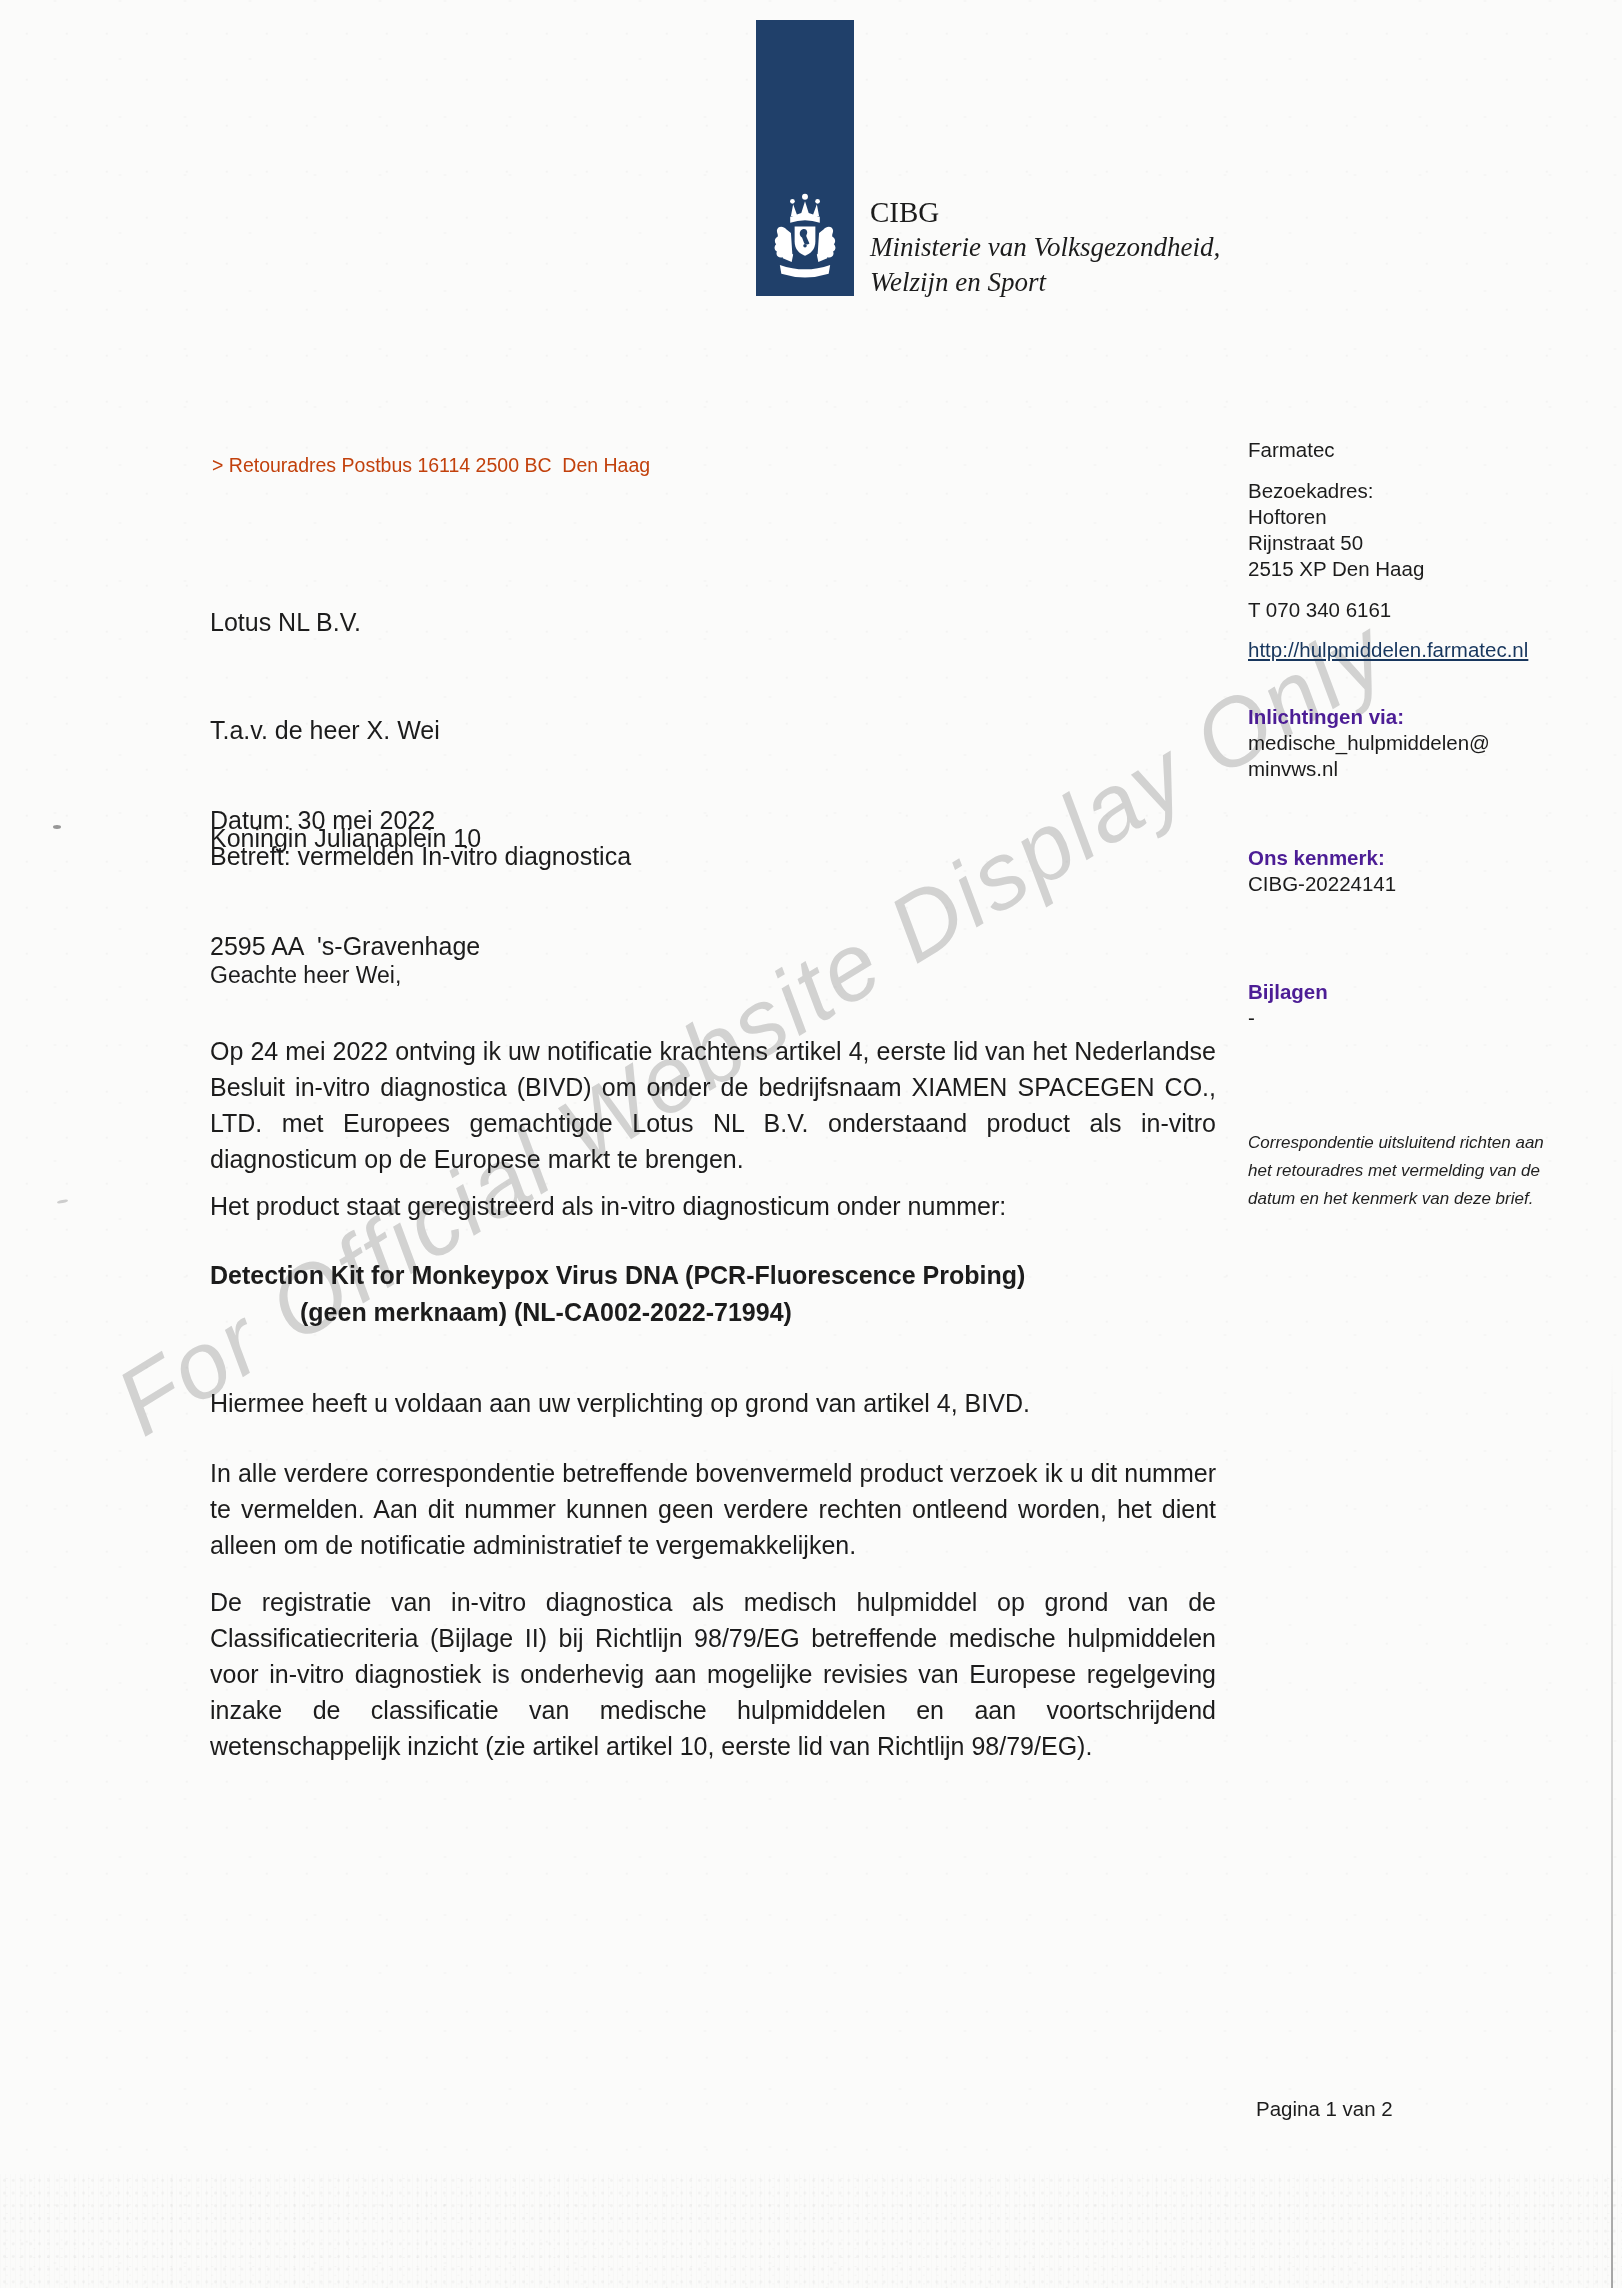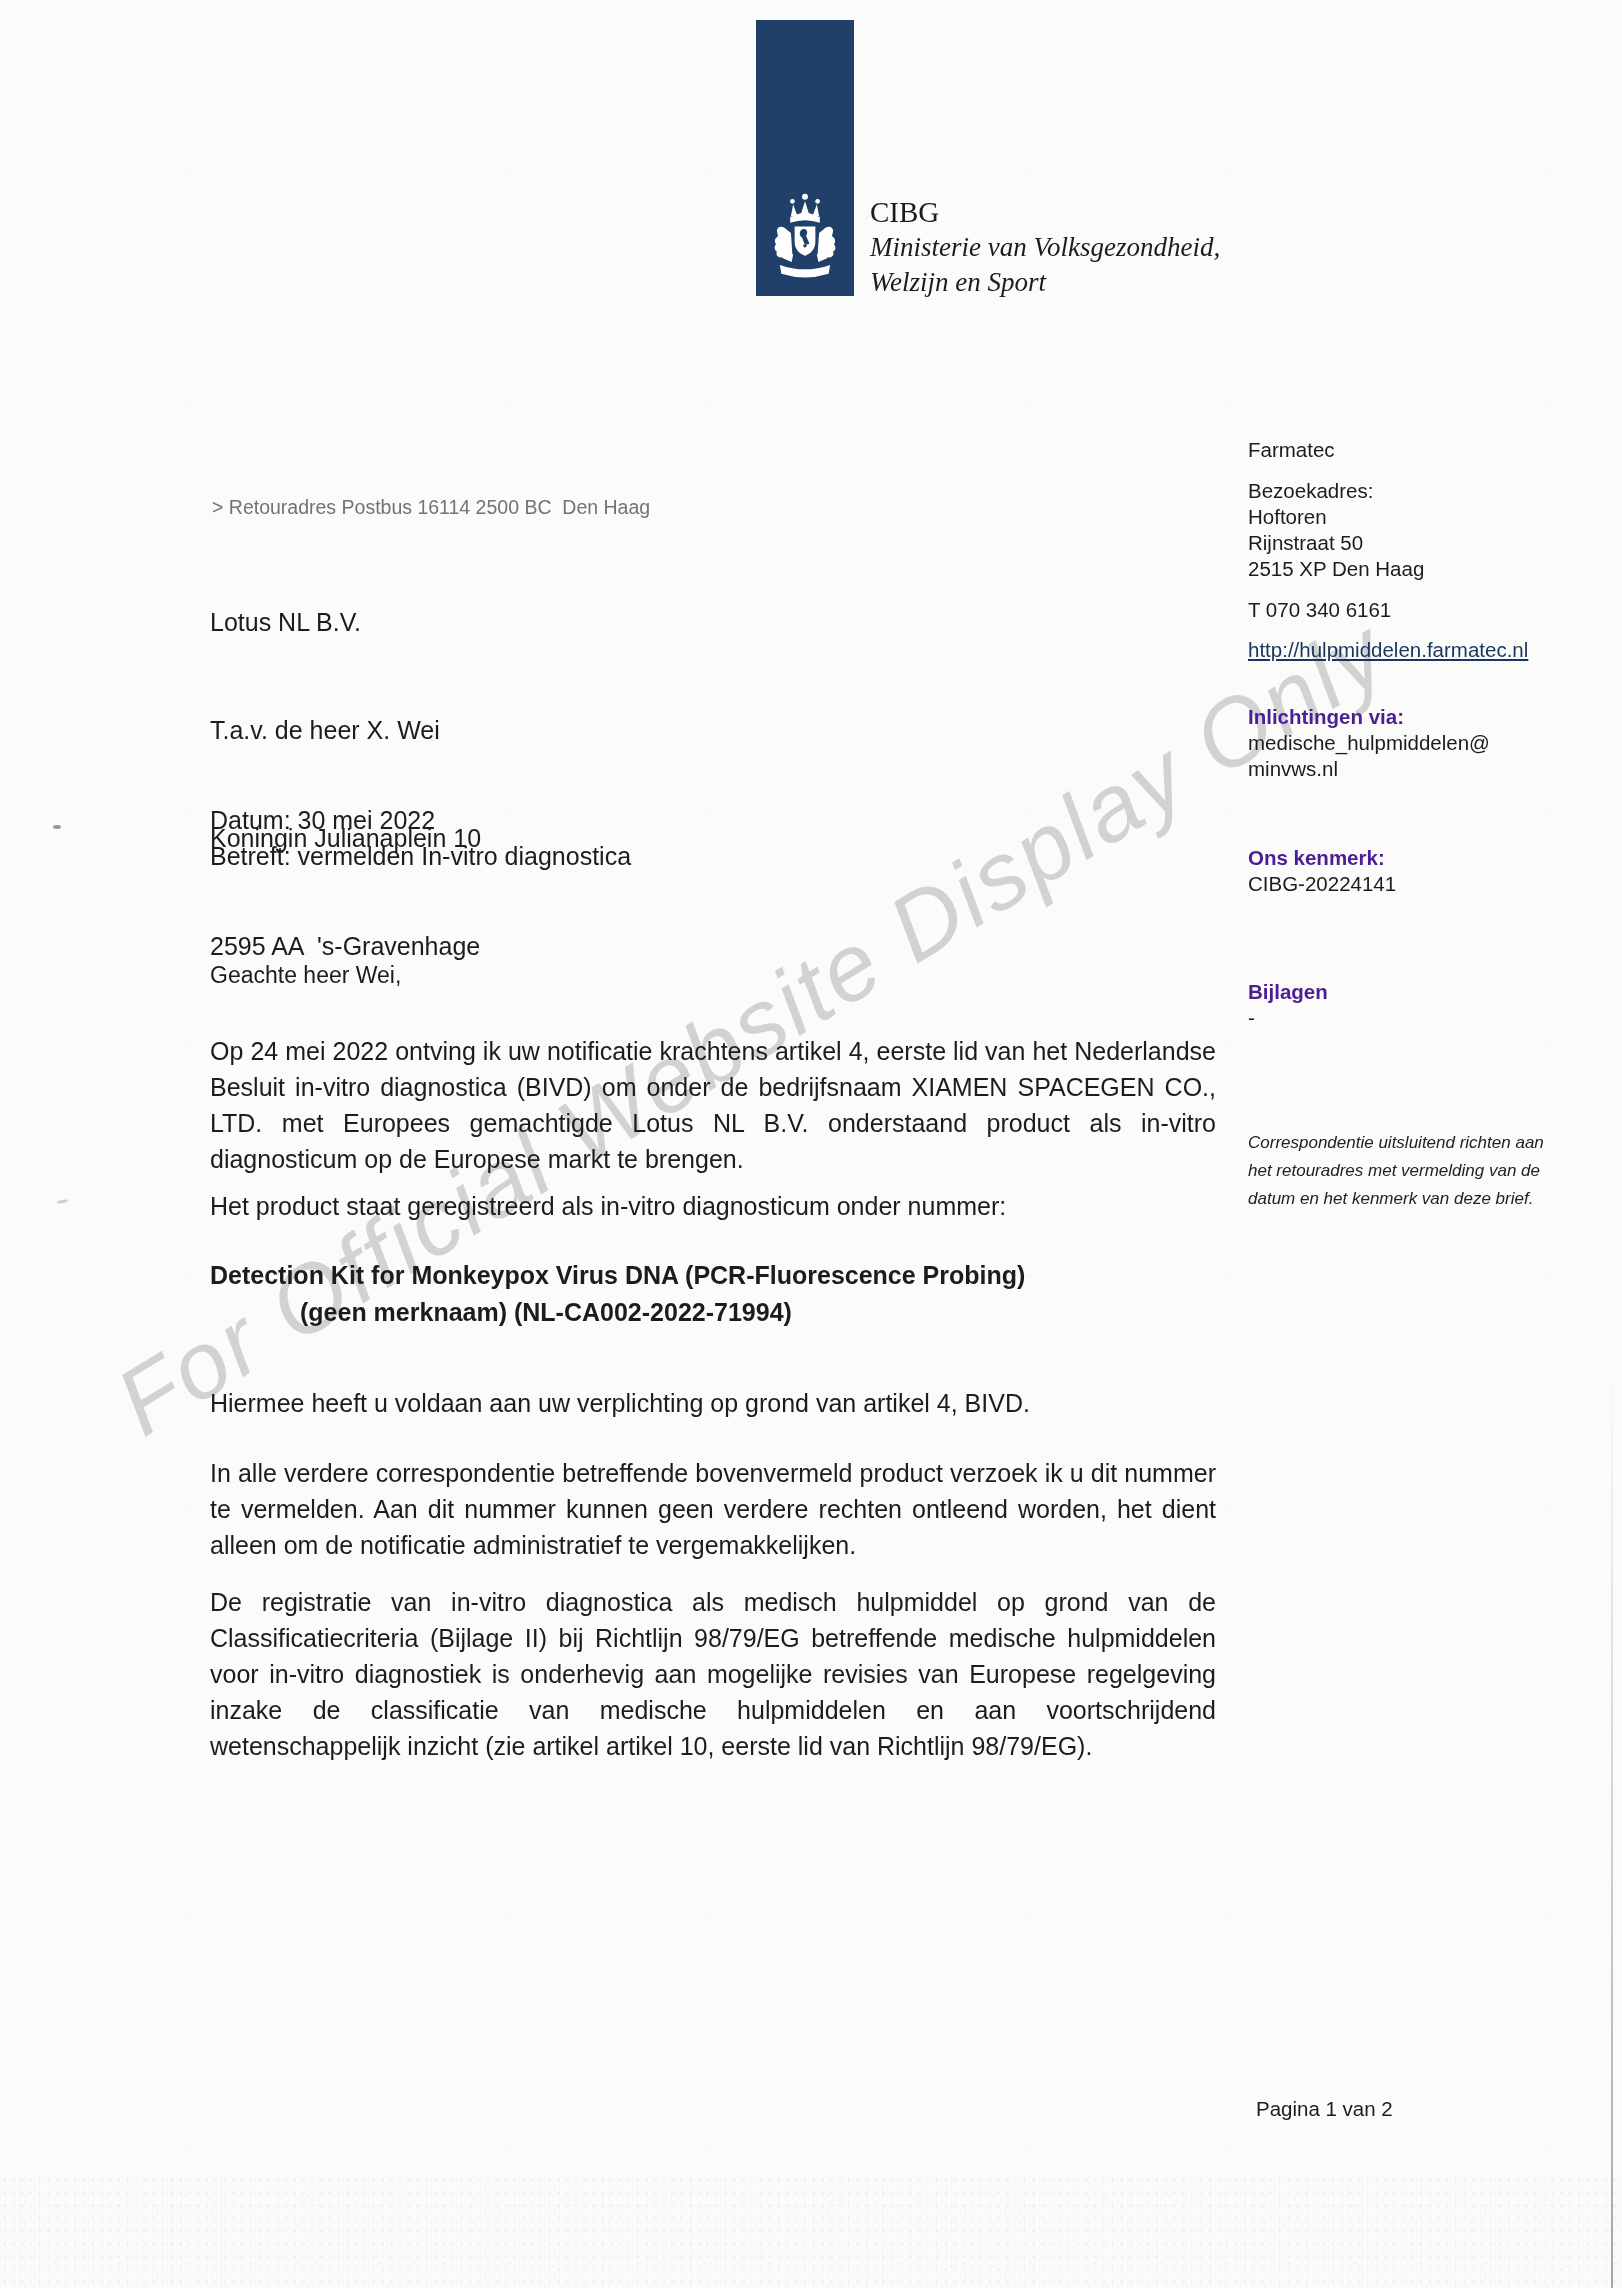--- a/index.html
+++ b/index.html
@@ -55,21 +55,21 @@
   .content{position:absolute;inset:0;z-index:3;}
 
   
   .banner{position:absolute;left:756px;top:19.5px;width:98px;height:276px;background:var(--accent);}
   .banner svg{position:absolute;left:50%;bottom:9.8px;transform:translateX(-50%);}
   .org-block{position:absolute;left:870px;top:195px;font-family:"Liberation Serif", serif;line-height:35px;}
   .org-name{font-size:29px;}
   .org-ministry{font-size:27px;font-style:italic;}
 
   
-  .return-address{position:absolute;left:212px;top:454px;font-size:19.5px;color:#737373;white-space:pre-wrap;margin-top:42px;}
+  .return-address{position:absolute;left:212px;top:454px;font-size:19.5px;color:#c2410c;white-space:pre-wrap;}
   .recipient{position:absolute;left:210px;top:532px;font-size:25px;line-height:36px;white-space:pre-wrap;}
   .date-subject{position:absolute;left:210px;top:802px;font-size:25px;line-height:36px;}
   .salutation{position:absolute;left:210px;top:932px;font-size:23px;margin-top:30px;}
   .para{position:absolute;left:210px;width:1006px;font-size:25px;line-height:36px;text-align:justify;}
   .para-intro{top:1033px;}
   .registered-line{position:absolute;left:210px;top:1192px;font-size:25px;}
   .product-title{position:absolute;left:210px;top:1257px;font-size:25px;line-height:37px;font-weight:bold;}
   .product-title .indent{padding-left:90px;}
   .obligation{position:absolute;left:210px;top:1389px;font-size:25px;}
   .para-number{top:1455px;}

